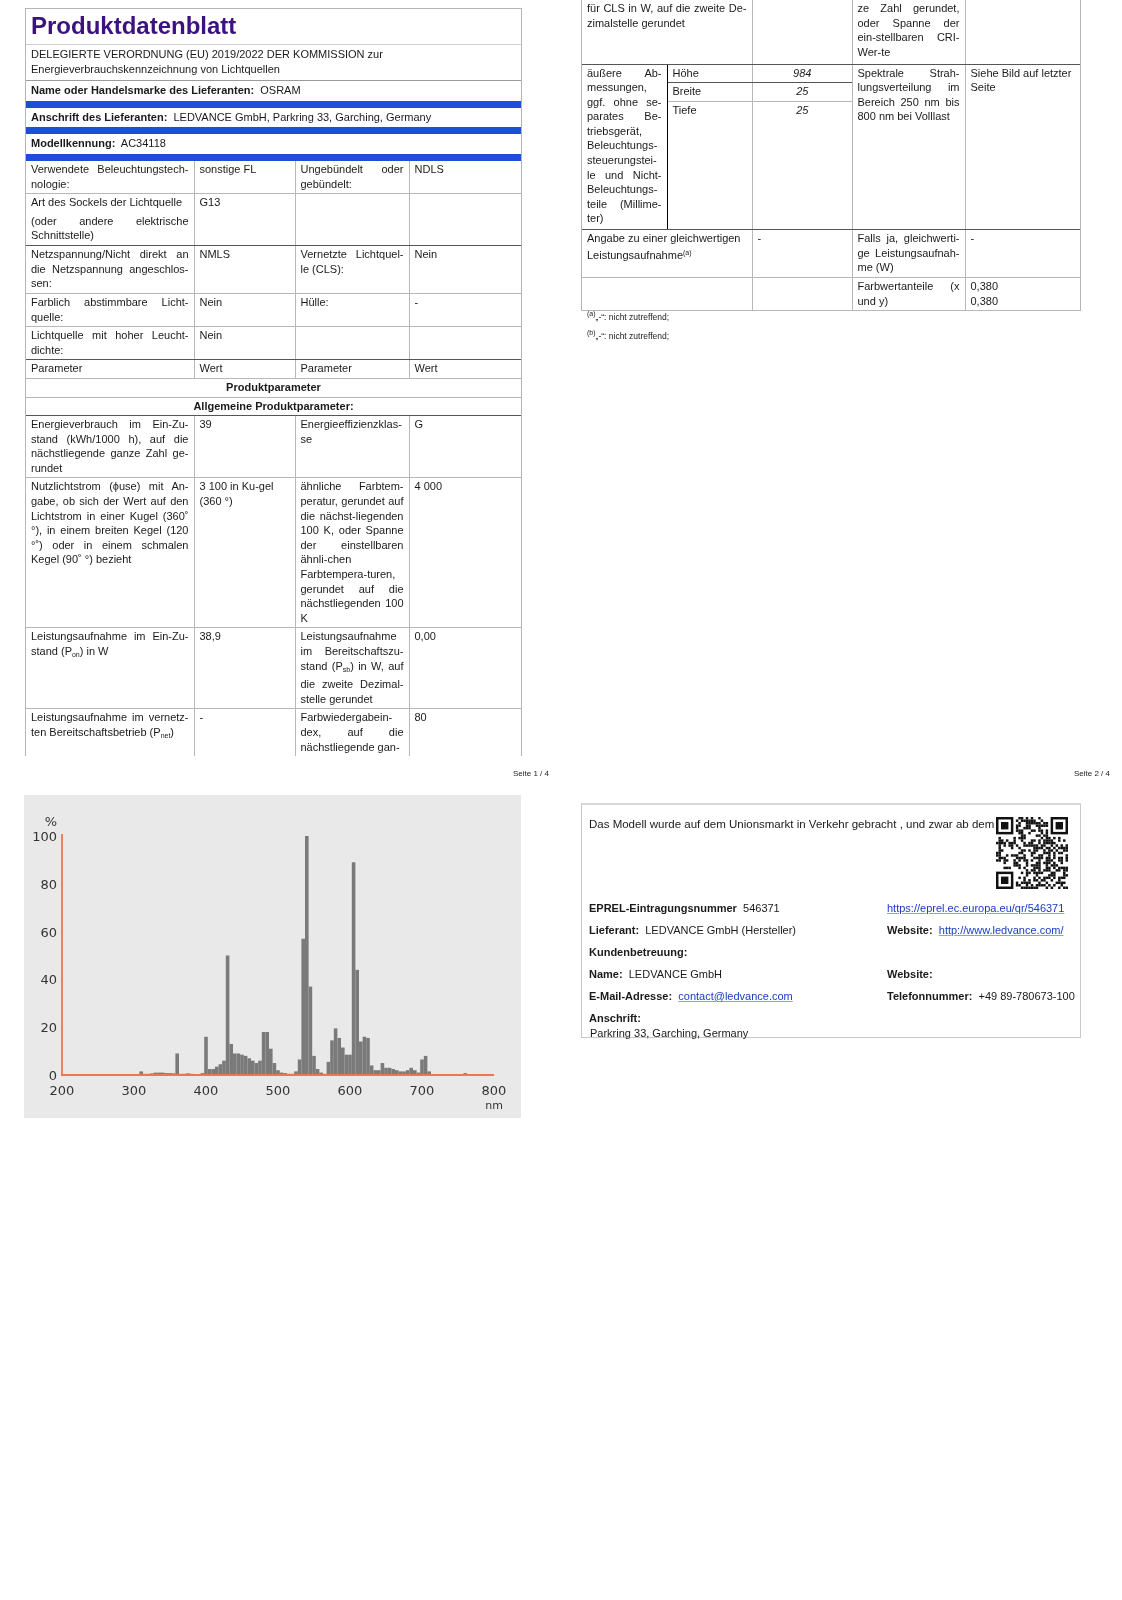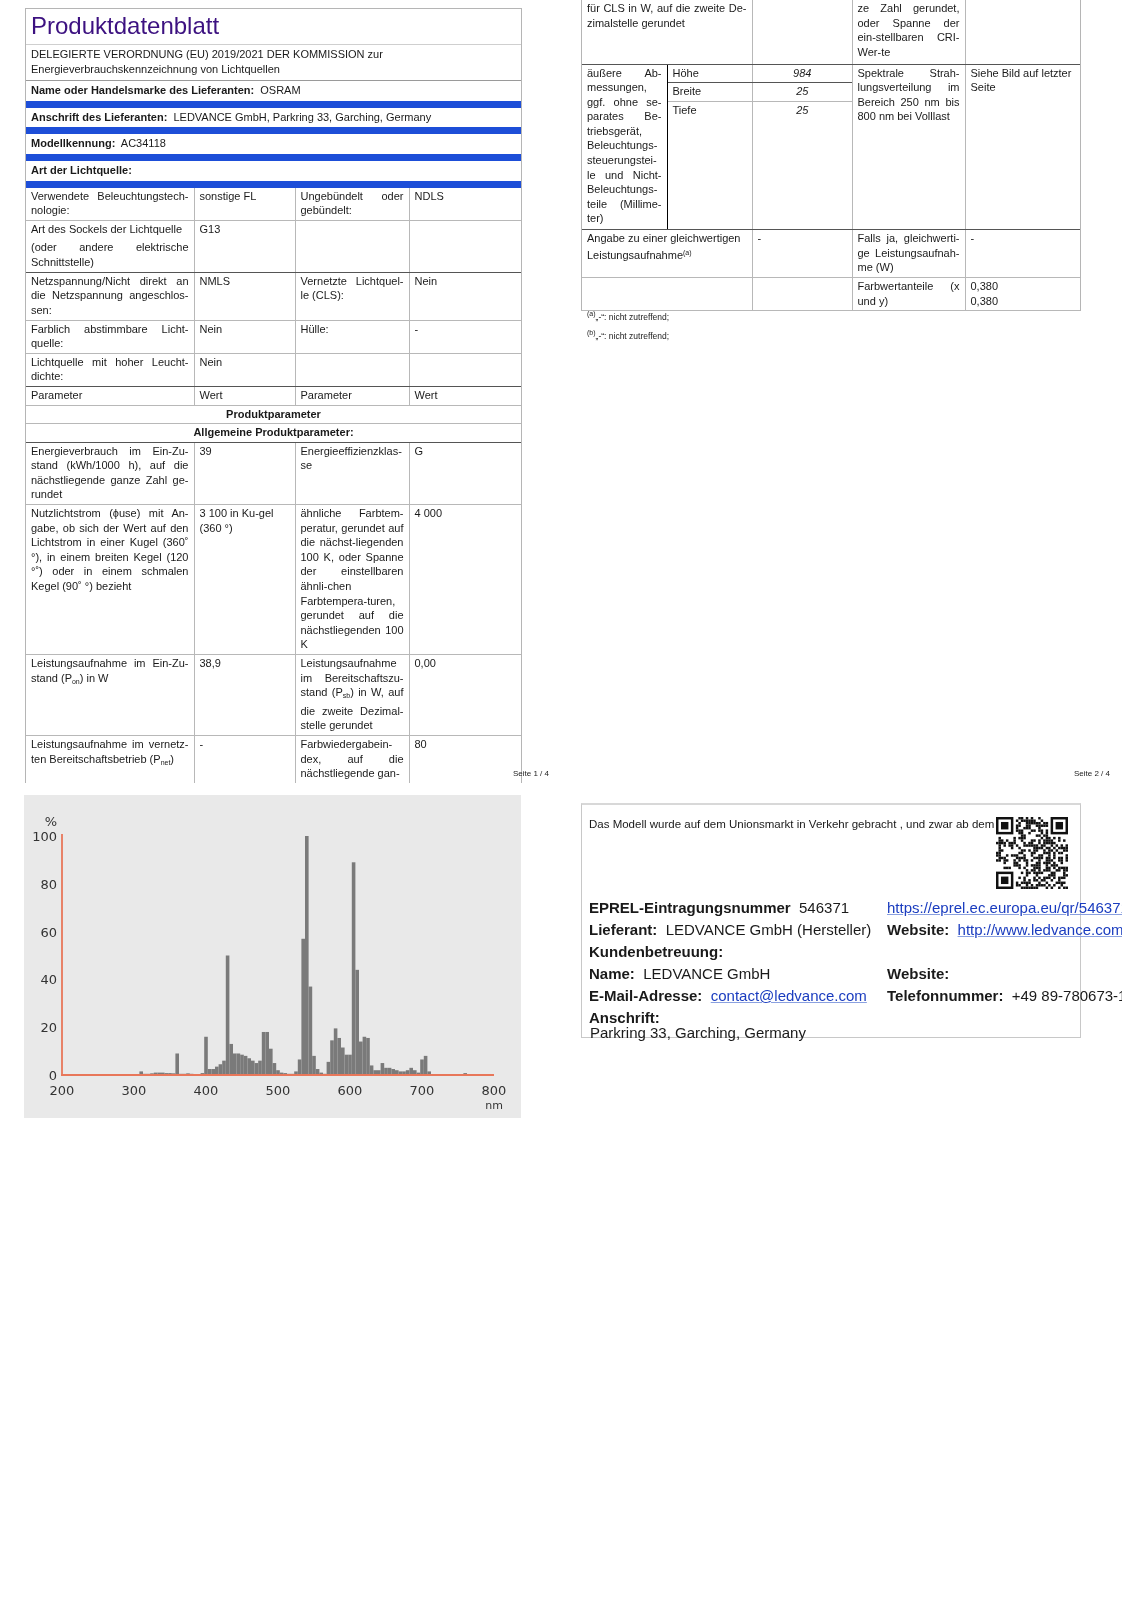--- a/index.html
+++ b/index.html
@@ -7,21 +7,21 @@
   body { position: relative; font-family: "Liberation Sans", sans-serif; color: #1a1a1a; font-size: 11px; line-height: 14.6px; }
   .page { position: absolute; width: 541px; height: 790px; }
   #page1 { left: 20px; top: 0; }
   #page2 { left: 581px; top: 0; }
   #page3 { left: 20px; top: 795px; }
   #page4 { left: 581px; top: 795px; }
   .page-footer { position: absolute; right: 12px; bottom: 8px; font-size: 8px; color: #222; }
 
   
   .sheet { position: absolute; left: 5px; top: 8px; width: 497px; border: 1px solid #b5b5b5; border-bottom: none; }
-  .sheet .title { color: #3c1180; font-weight: normal; font-size: 24px; line-height: 28px; padding: 3px 5px 4px 5px; border-bottom: 1px solid #cfcfcf; }
+  .sheet .title { color: #3c1180; font-weight: bold; font-size: 24px; line-height: 28px; padding: 3px 5px 4px 5px; border-bottom: 1px solid #cfcfcf; }
   .sheet .reg { padding: 2px 5px 4px 5px; font-size: 11px; border-bottom: 1px solid #9a9a9a; }
   .sheet .line { padding: 2px 5px 3px 5px; border-bottom: 7px solid #1d4ed8; min-height: 22px; }
   .sheet .line b { font-weight: bold; }
   table.grid { width: 100%; border-collapse: collapse; table-layout: fixed; }
   table.grid td { border-bottom: 1px solid #b8b8b8; border-right: 1px solid #b8b8b8; vertical-align: top; padding: 1px 5px 2px 5px; font-size: 11px; line-height: 14.6px; }
   table.grid td:last-child { border-right: none; }
   table.grid td.c { }
   table.grid td.j { text-align: justify; }
   table.grid td.hdr { text-align: center; font-weight: bold; }
   table.grid tr.darkline td { border-bottom: 1px solid #555; }
@@ -39,45 +39,42 @@
 
   
   .chart-box { position: absolute; left: 4px; top: 0; width: 497px; height: 323px; background: #e9e9e9; }
   .chart-box svg { position: absolute; left: 0; top: 0; }
   .chart-box text { font-family: "DejaVu Sans", sans-serif; fill: #333; }
 
   
   .info { position: absolute; left: 0; top: 8px; width: 500px; height: 235px; border: 1px solid #c8c8c8; border-top: 2px solid #d8d8d8; }
   .info .intro { position: absolute; left: 7px; top: 12px; font-size: 11.5px; white-space: nowrap; }
   .qr { position: absolute; left: 414px; top: 12px; width: 72px; height: 72px; }
-  .info .row { position: absolute; font-size: 15px; white-space: nowrap; }
+  .info .row { position: absolute; font-size: 11px; white-space: nowrap; }
   .info b { font-weight: bold; }
   .info a { color: #1a3cbf; text-decoration: underline; text-decoration-color: #8aa0e0; }
 </style>
 </head>
 <body>
 
 <div class="page" id="page1">
   <div class="sheet">
     <div class="title">Produktdatenblatt</div>
     <div class="reg">
-      <div>DELEGIERTE VERORDNUNG (EU) 2019/2021 DER KOMMISSION zur</div>
+      <div>DELEGIERTE VERORDNUNG (EU) 2019/2022 DER KOMMISSION zur</div>
       <div>Energieverbrauchskennzeichnung von Lichtquellen</div>
     </div>
     <div class="line">
       <b>Name oder Handelsmarke des Lieferanten:</b>&nbsp; <span>OSRAM</span>
     </div>
     <div class="line">
       <b>Anschrift des Lieferanten:</b>&nbsp; <span>LEDVANCE GmbH, Parkring 33, Garching, Germany</span>
     </div>
     <div class="line">
       <b>Modellkennung:</b>&nbsp; <span>AC34118</span>
-    </div>
-    <div class="line">
-      <b>Art der Lichtquelle:</b>
     </div>
     <table class="grid">
       <colgroup>
           <col style="width:168px">
           <col style="width:101px">
           <col style="width:114px">
           <col>
         </colgroup>
       <tbody>
           <tr>

